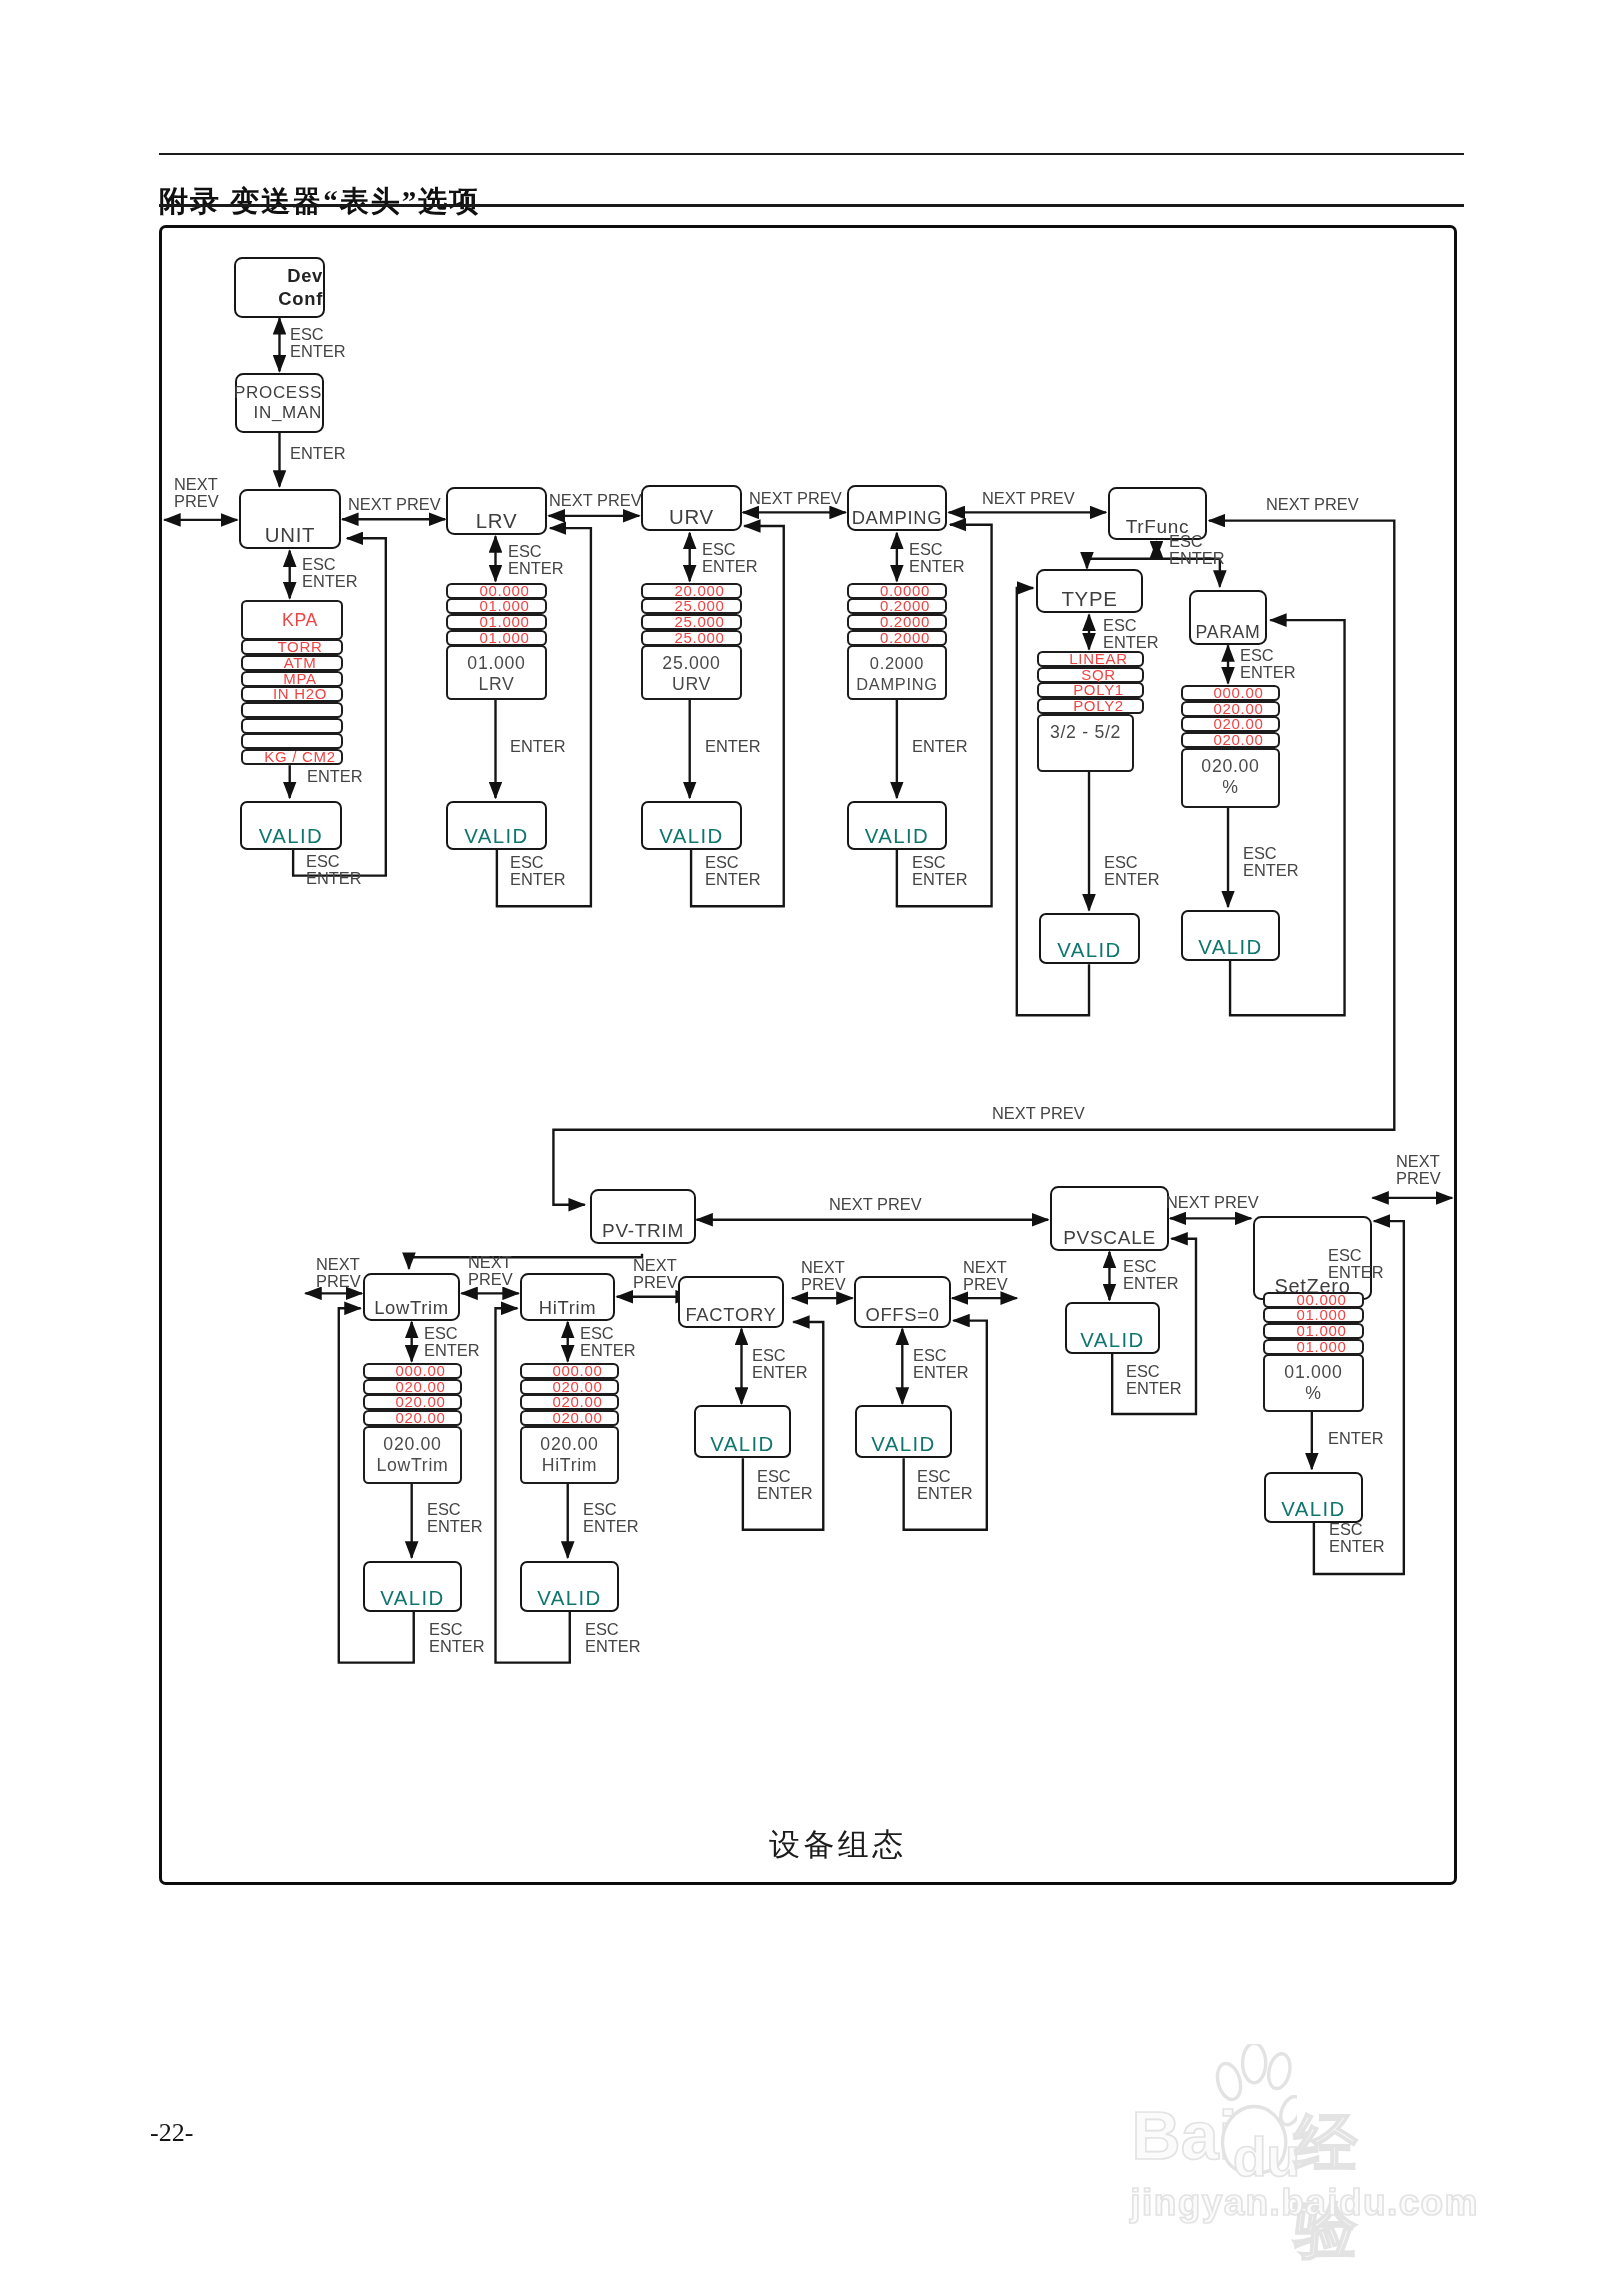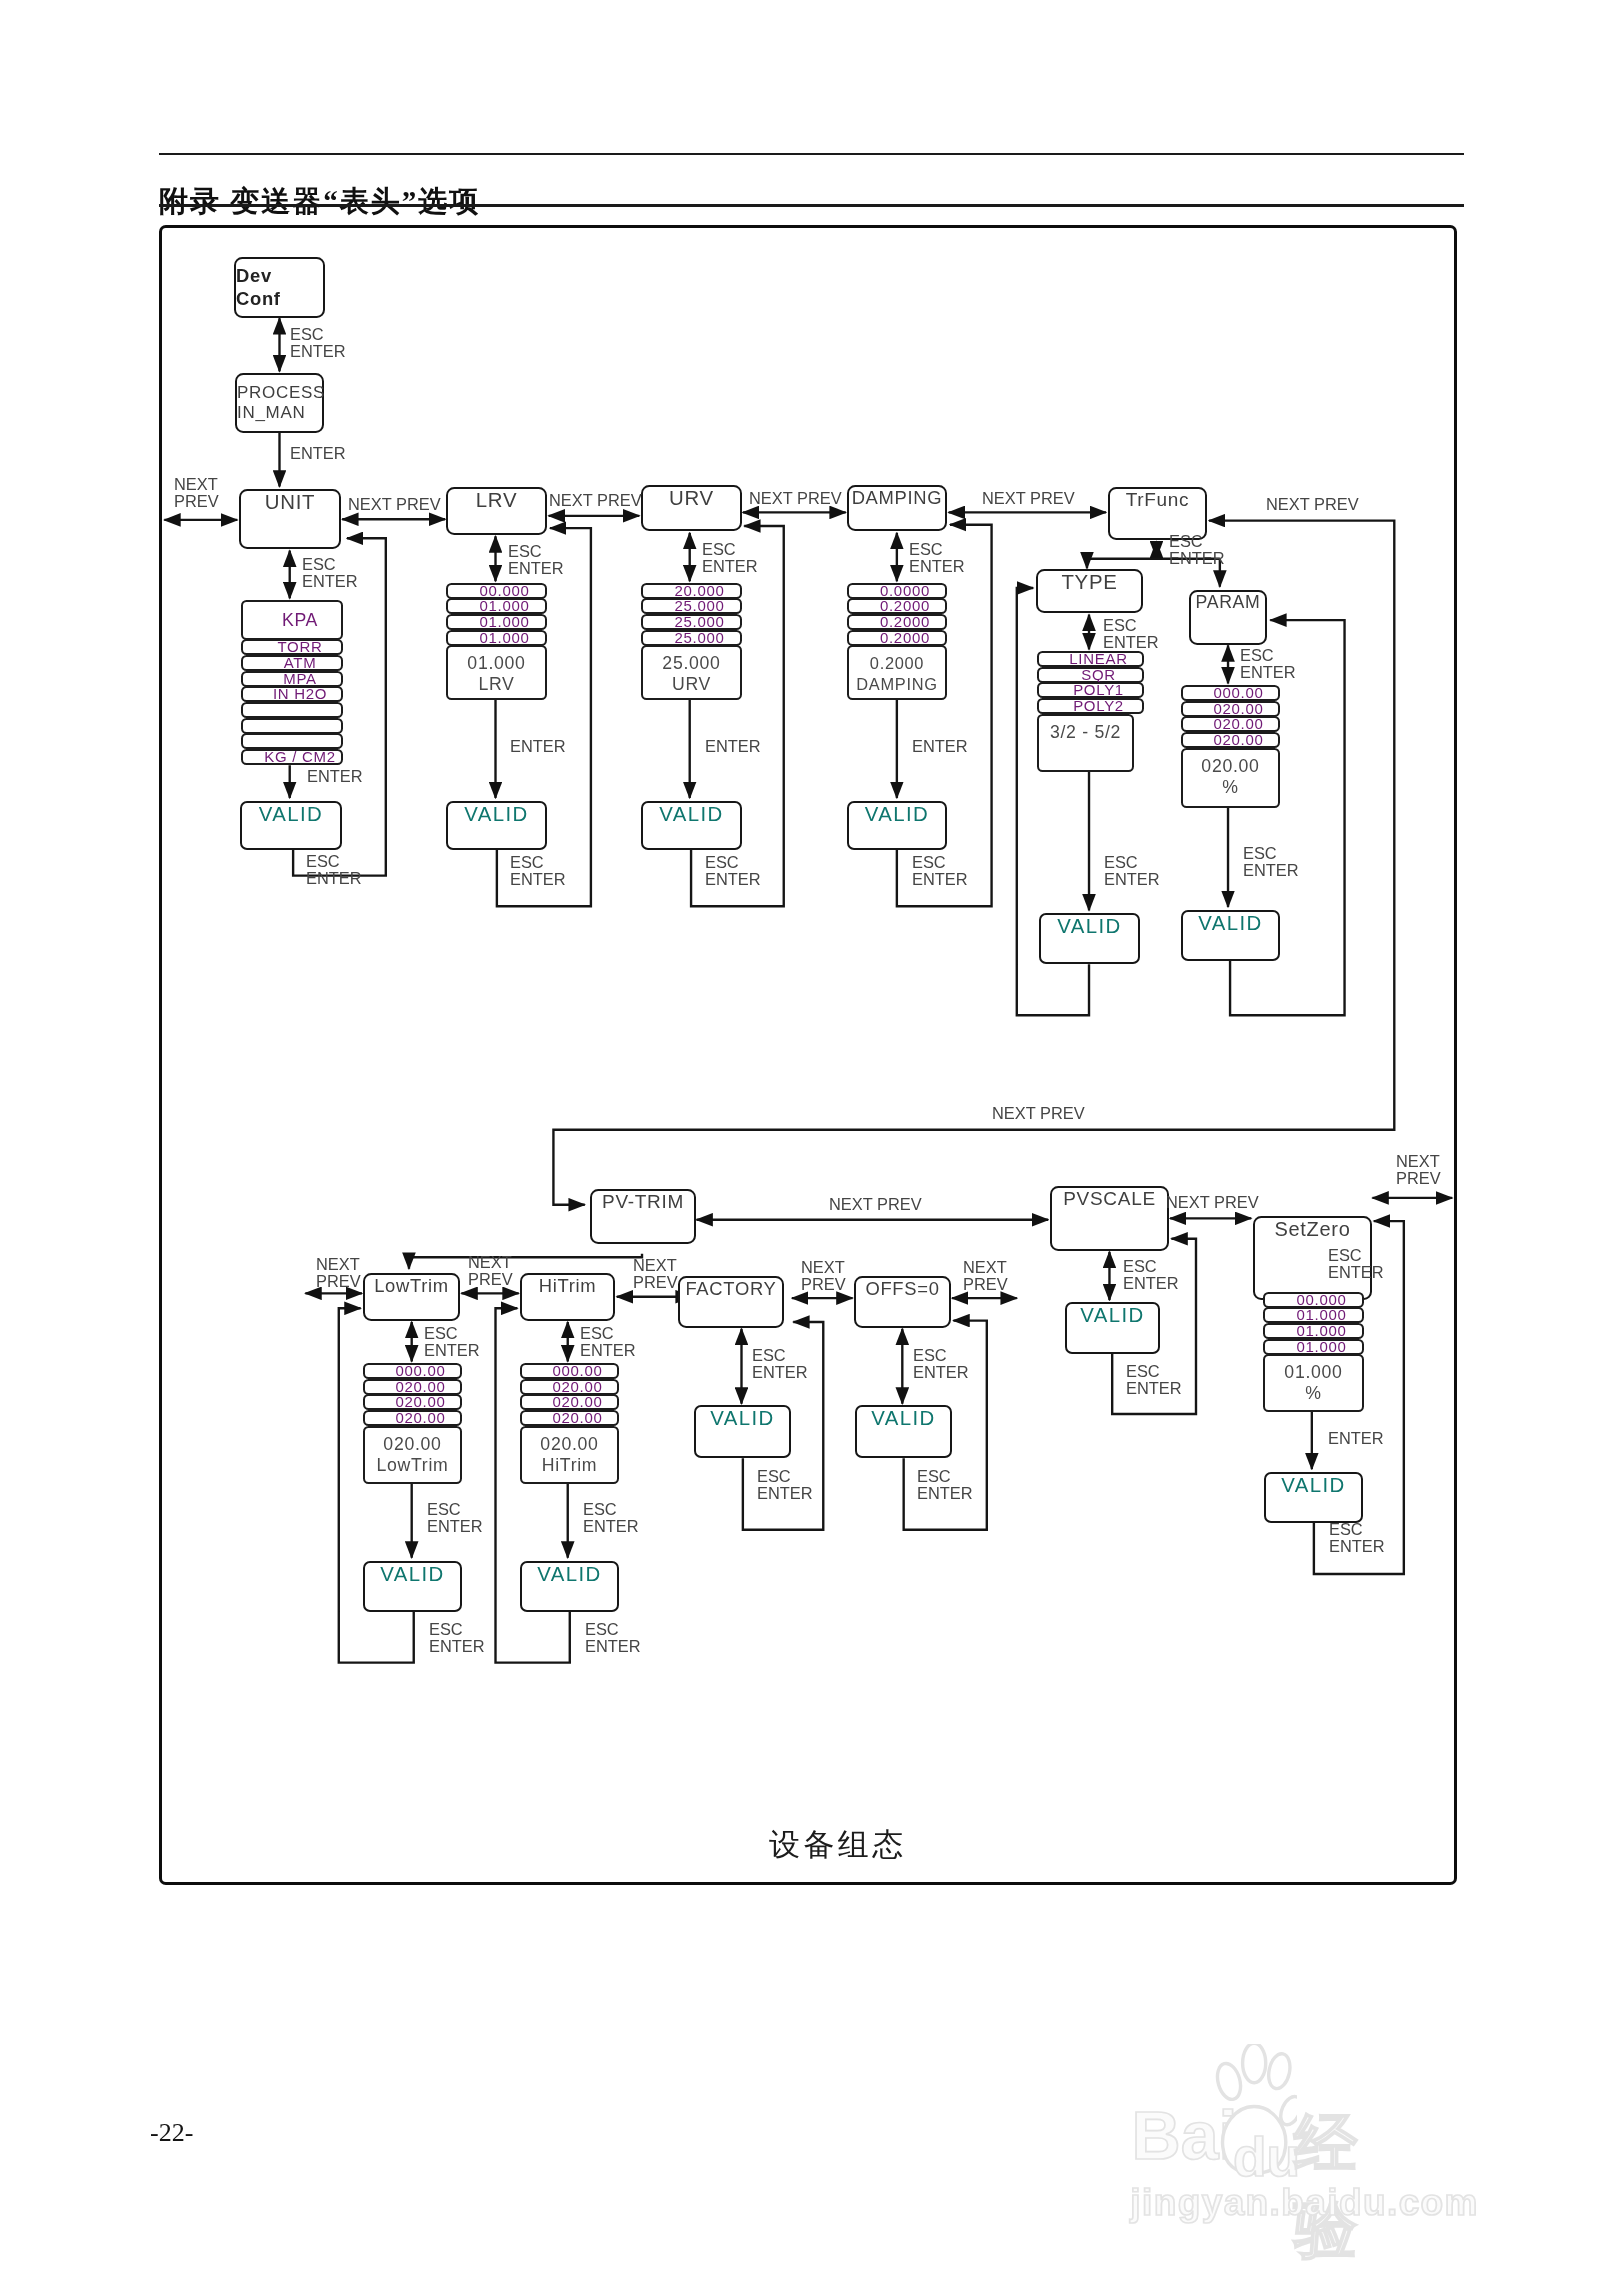--- a/index.html
+++ b/index.html
@@ -6,27 +6,27 @@
   html,body { background:#ffffff; }
   #canvas { position:relative; width:1622px; height:2295px; background:#ffffff; overflow:hidden;
             font-family:"Liberation Sans","DejaVu Sans",sans-serif; }
   .rule { position:absolute; background:#1a1a1a; }
   .hdr-title { position:absolute; font-family:"Liberation Serif","DejaVu Serif",serif;
                font-weight:700; font-size:29px; color:#101010; letter-spacing:2px; white-space:nowrap;margin-top:21px; }
   #frame { position:absolute; left:159px; top:225px; width:1298px; height:1660px;
            border:3.4px solid #0d0d0d; border-radius:6.8px; background:transparent; }
   svg.wires { position:absolute; left:0; top:0; z-index:1; }
   .menu, .vbox { position:absolute; border:2.7px solid #161616; border-radius:8.2px; background:#fff;
-          display:flex; align-items:flex-start; justify-content:center; z-index:3;
+          display:flex; align-items:flex-end; justify-content:center; z-index:3;
           font-size:20.4px; color:#3f3f3f; letter-spacing:0.7px; white-space:nowrap; }
   .menu.two { flex-direction:column; line-height:1.2; font-size:18.4px; }
   .vbox { border-radius:7px; color:#0f766e; letter-spacing:1.4px; }
   .srow { position:absolute; border:2px solid #1c1c1c; border-radius:5.5px; background:#fff;
           display:flex; align-items:center; justify-content:center; z-index:3;
-          font-size:15px; line-height:12.3px; color:#701a75; letter-spacing:0.7px; overflow:visible; white-space:nowrap;padding-left:16px; }
+          font-size:15px; line-height:12.3px; color:#ef4444; letter-spacing:0.7px; overflow:visible; white-space:nowrap;padding-left:16px; }
   .srow.tall { font-size:17.7px; }
   .ssel { position:absolute; border:2px solid #1c1c1c; border-radius:5.5px; background:#fff;
           display:flex; flex-direction:column; align-items:center; justify-content:flex-start;
           padding-top:5.5px; z-index:3; font-size:17.7px; line-height:21px; color:#4a4a4a; letter-spacing:0.7px; }
   .lbl2 { position:absolute; z-index:4; font-size:16.4px; line-height:17px; color:#454545; white-space:nowrap; }
   .lbl2 span { display:block; }
   .lbl1, .np { position:absolute; z-index:4; font-size:16.4px; color:#454545; white-space:nowrap; }
   .cap { position:absolute; font-family:"Liberation Serif","DejaVu Serif",serif;
          font-size:31px; color:#1c1c1c; letter-spacing:3.4px; z-index:4; }
   .pageno { position:absolute; font-family:"Liberation Serif","DejaVu Serif",serif;

